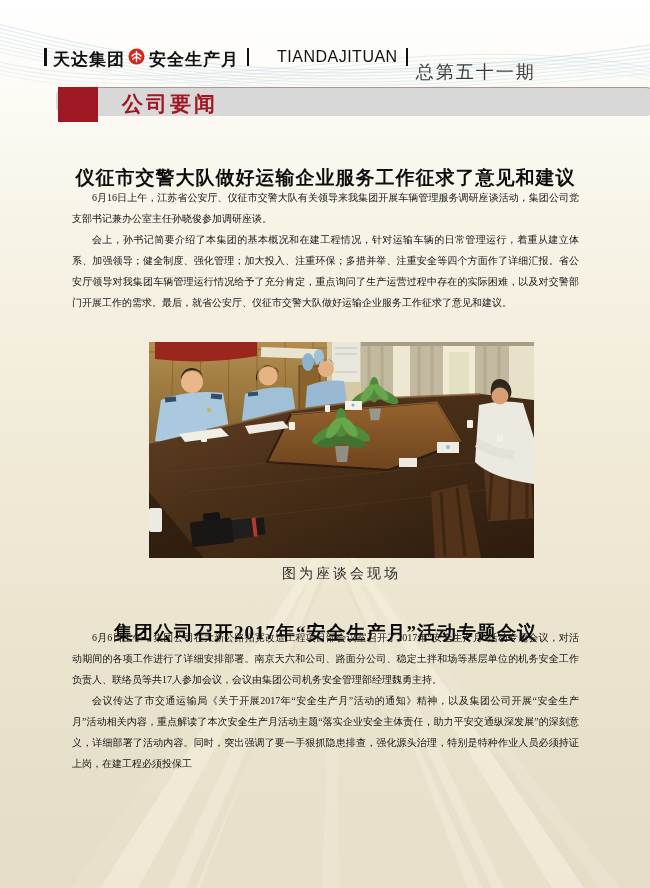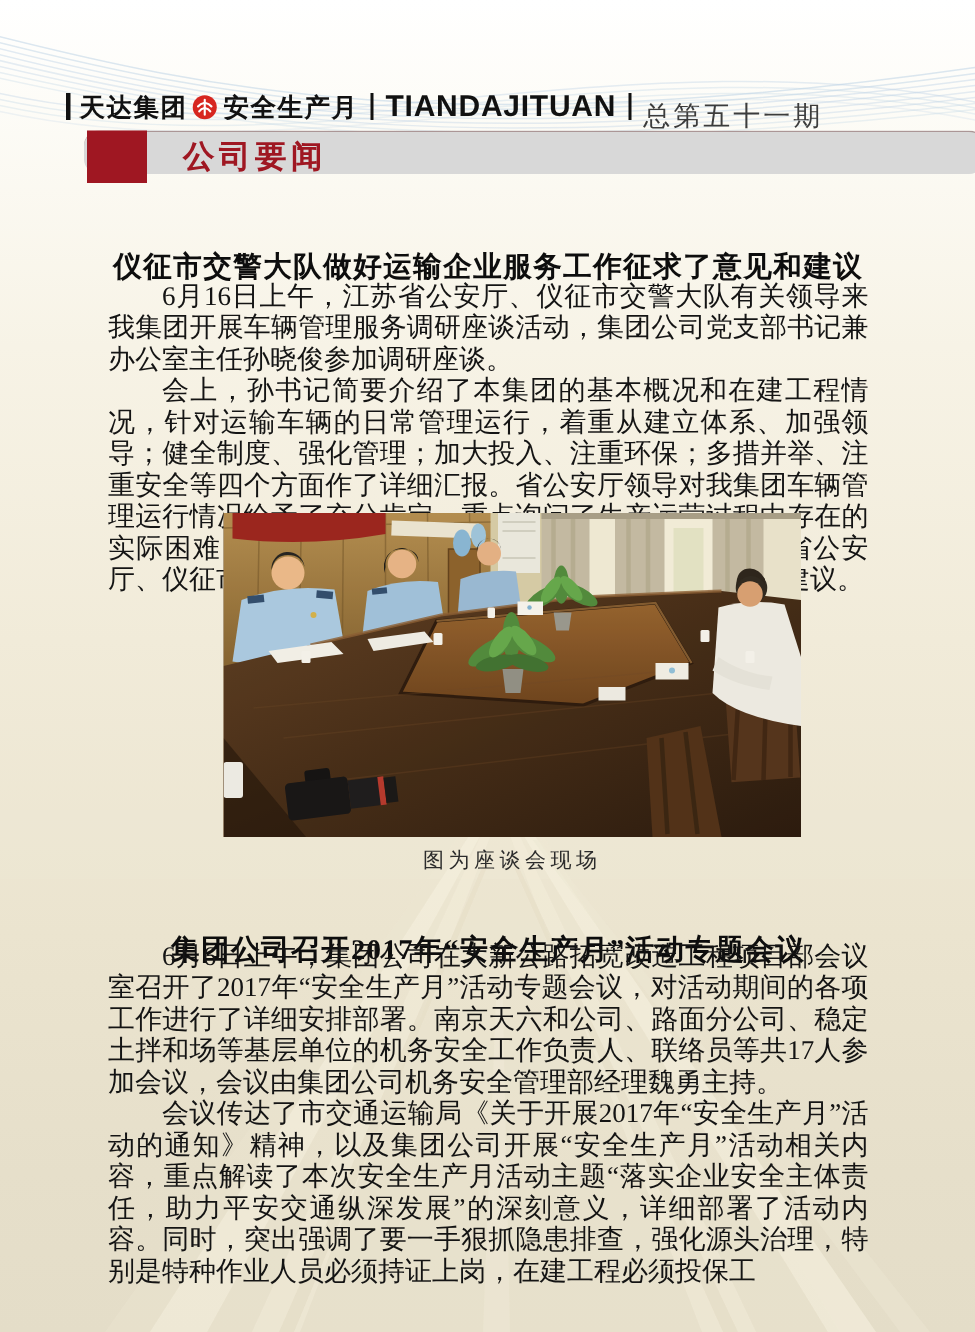--- a/index.html
+++ b/index.html
@@ -6,38 +6,38 @@
   .page{
     position:relative;width:650px;height:888px;margin:0 auto;overflow:hidden;
     background:linear-gradient(180deg,#ffffff 0%,#fdfcf7 8%,#f7f3e6 26%,#f1ebd9 48%,#ebe4cf 70%,#e6dfca 88%,#e4ddc8 100%);
     font-family:"Liberation Serif","DejaVu Serif",serif;color:#1a1a1a;
   }
   svg{display:block}
   .bg-waves{position:absolute;top:0;left:0;z-index:1;pointer-events:none;}
   .bg-road{position:absolute;left:0;bottom:0;z-index:1;pointer-events:none;}
 
   
-  .hdr{position:absolute;top:60px;left:44px;z-index:3;display:flex;align-items:center;height:22px;}
+  .hdr{position:absolute;top:48px;left:44px;z-index:3;display:flex;height:22px;}
   .hdr .bar{width:3px;height:18px;background:#111;margin:0 6px 0 0;}
   .hdr .bar.thin{width:2px;margin:0 8px;}
   .brand{font-size:17px;font-weight:bold;letter-spacing:1px;color:#111;}
   .logo{margin:0 4px 0 3px;}
   .bulletin{font-size:17px;font-weight:bold;letter-spacing:1px;color:#111;}
-  .brand-en{font-family:"Liberation Sans","DejaVu Sans",sans-serif;font-size:20px;font-weight:bold;letter-spacing:.5px;color:#111;}
+  .brand-en{font-family:"Liberation Sans","DejaVu Sans",sans-serif;font-size:16px;font-weight:normal;letter-spacing:.5px;color:#111;margin-left:20px;}
   .issue{font-size:18px;color:#3c3c3c;letter-spacing:2px;margin-top:12px;}
 
   
   .banner{position:absolute;top:87px;left:56px;width:600px;height:28px;background:#d8d8d8;border-top:1px solid rgba(90,30,30,.35);z-index:3;border-radius:10px;}
   .banner .red-block{position:absolute;left:2px;top:-1px;width:40px;height:35px;background:#9f1722;}
   .banner .sec-title{position:absolute;left:66px;top:2px;font-size:21px;font-weight:bold;color:#9f1722;letter-spacing:3px;}
 
   .a-title{position:absolute;left:72px;width:507px;text-align:center;font-size:19px;font-weight:bold;letter-spacing:1px;color:#0d0d0d;z-index:3;}
   .t1{top:149px;}
   .t2{top:604px;}
-  .body-text{position:absolute;left:72px;width:507px;font-size:18px;line-height:21px;text-align:justify;color:#141414;z-index:3;}
+  .body-text{position:absolute;left:72px;width:507px;font-size:10px;line-height:21px;text-align:justify;color:#141414;z-index:3;}
   .b1{top:187px;}
   .b2{top:627px;}
   .body-text p{margin:0;text-indent:2em;}
 
   figure{position:absolute;top:342px;left:133px;width:385px;margin:0;z-index:3;padding-left:16px;}
   .photo{width:385px;height:216px;overflow:hidden;background:#6b4a2a;}
   figcaption{margin-top:7px;text-align:center;font-size:14px;letter-spacing:3px;color:#2c2c2c;}
 </style>
 </head>
 <body>

